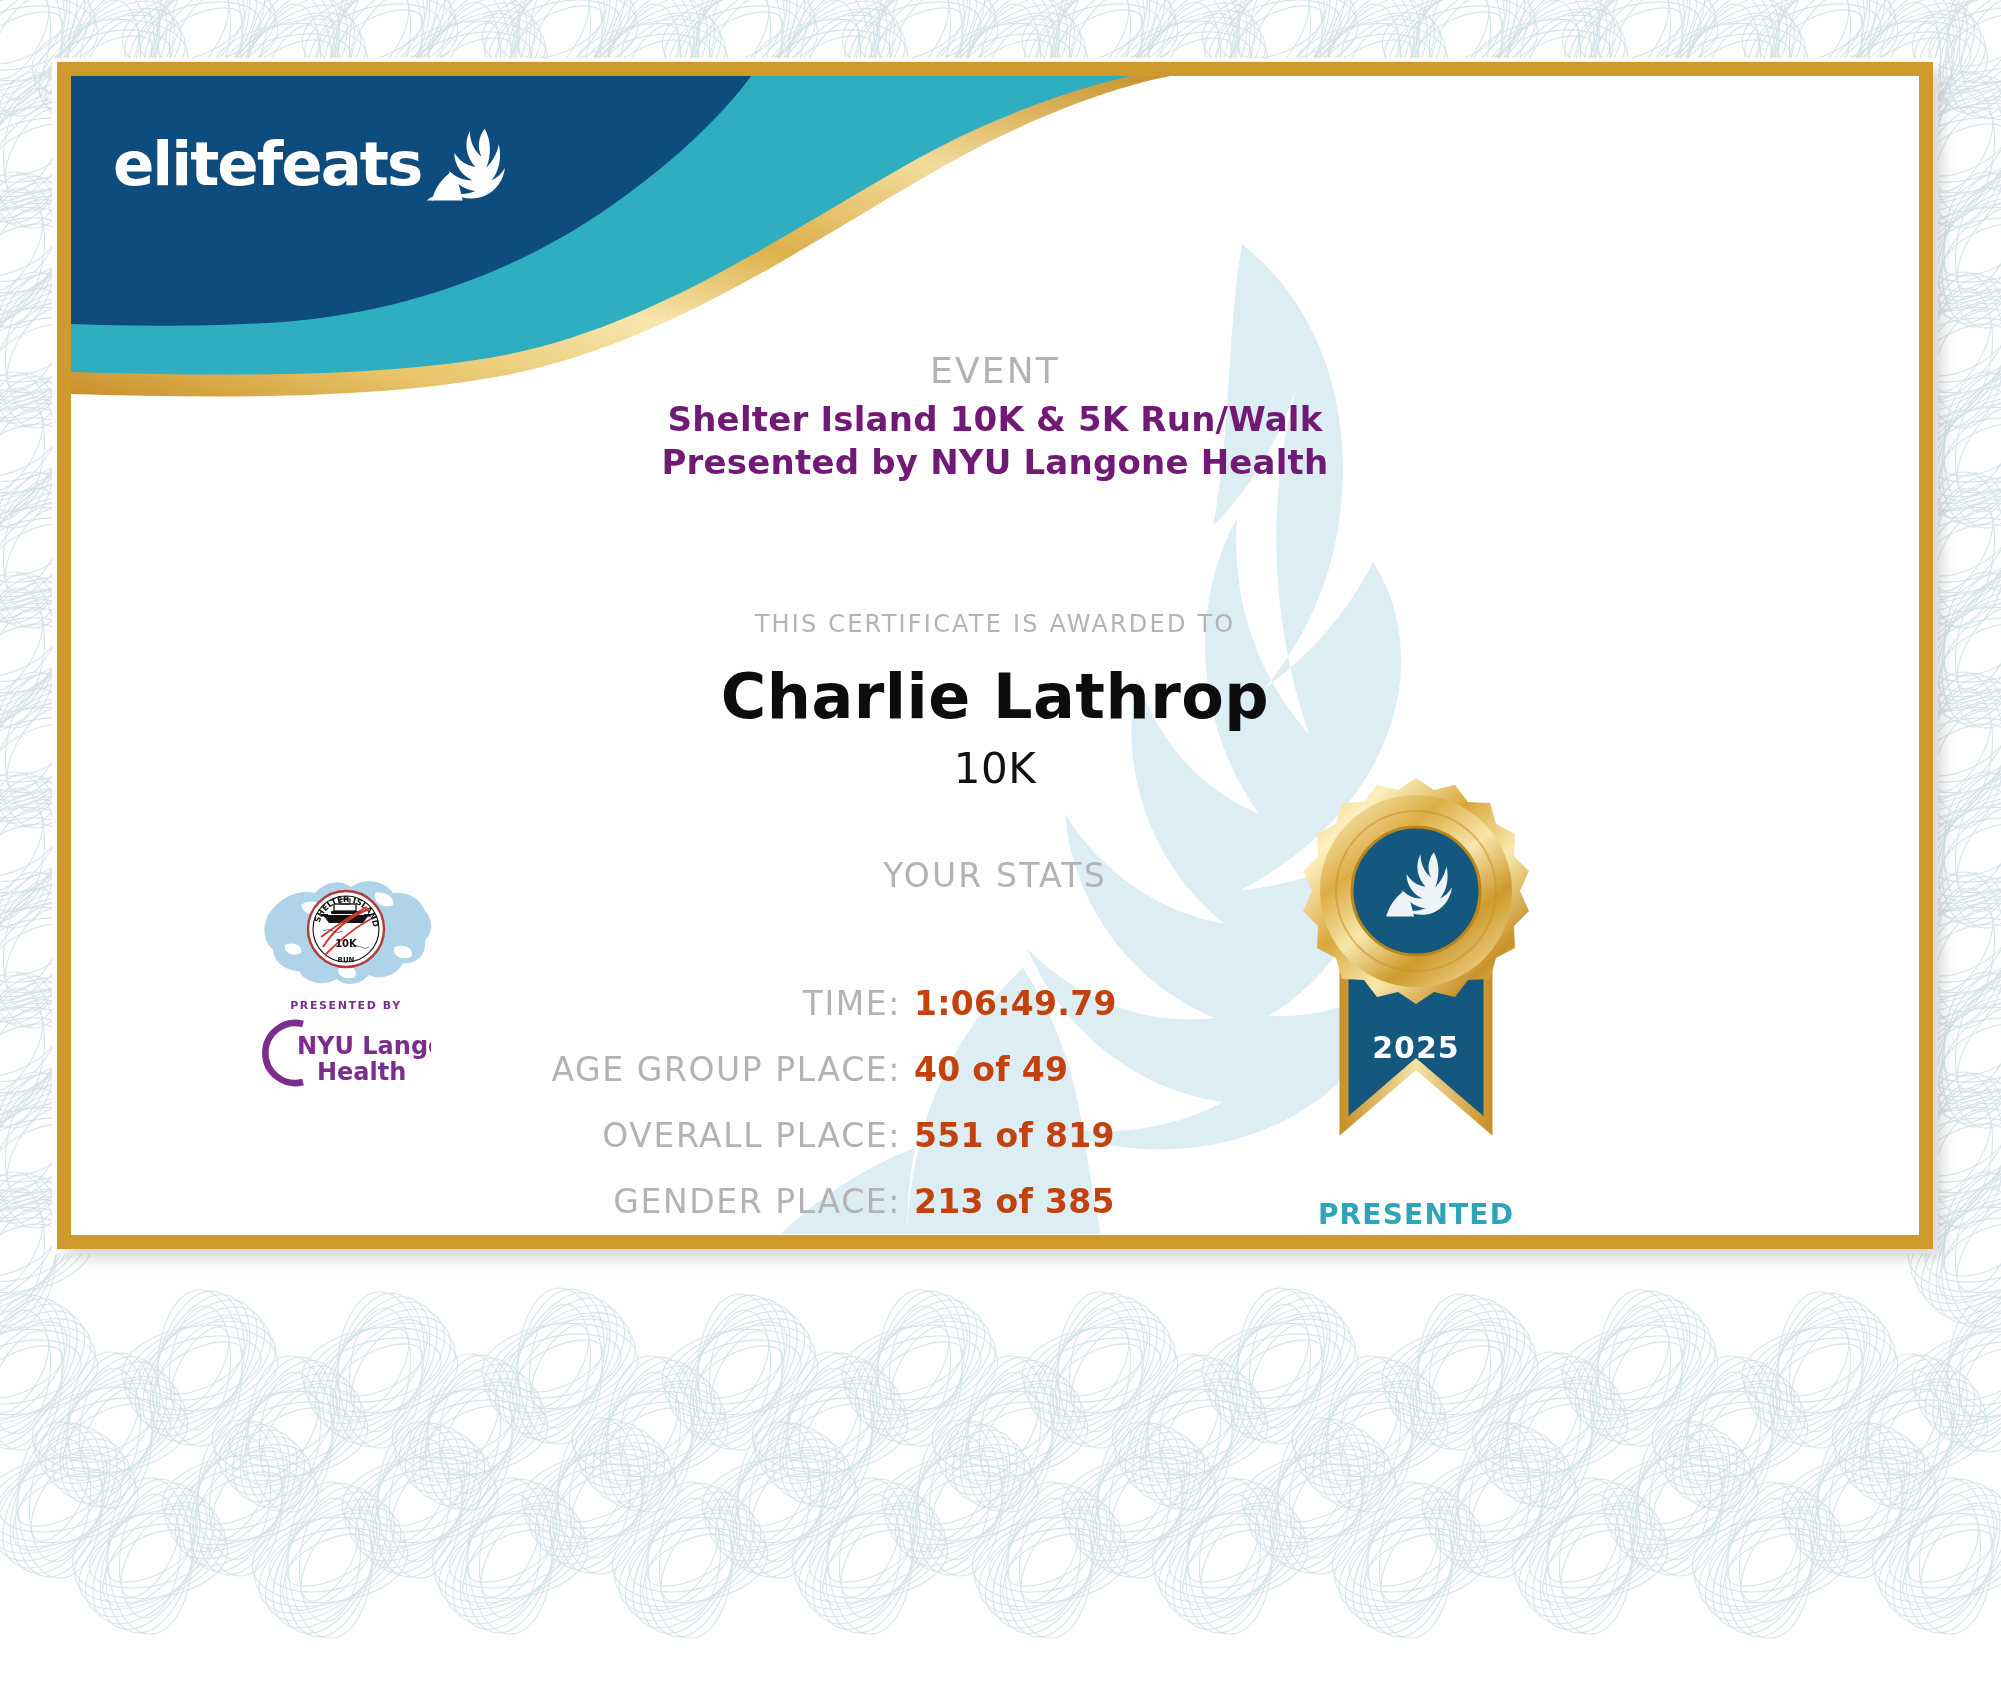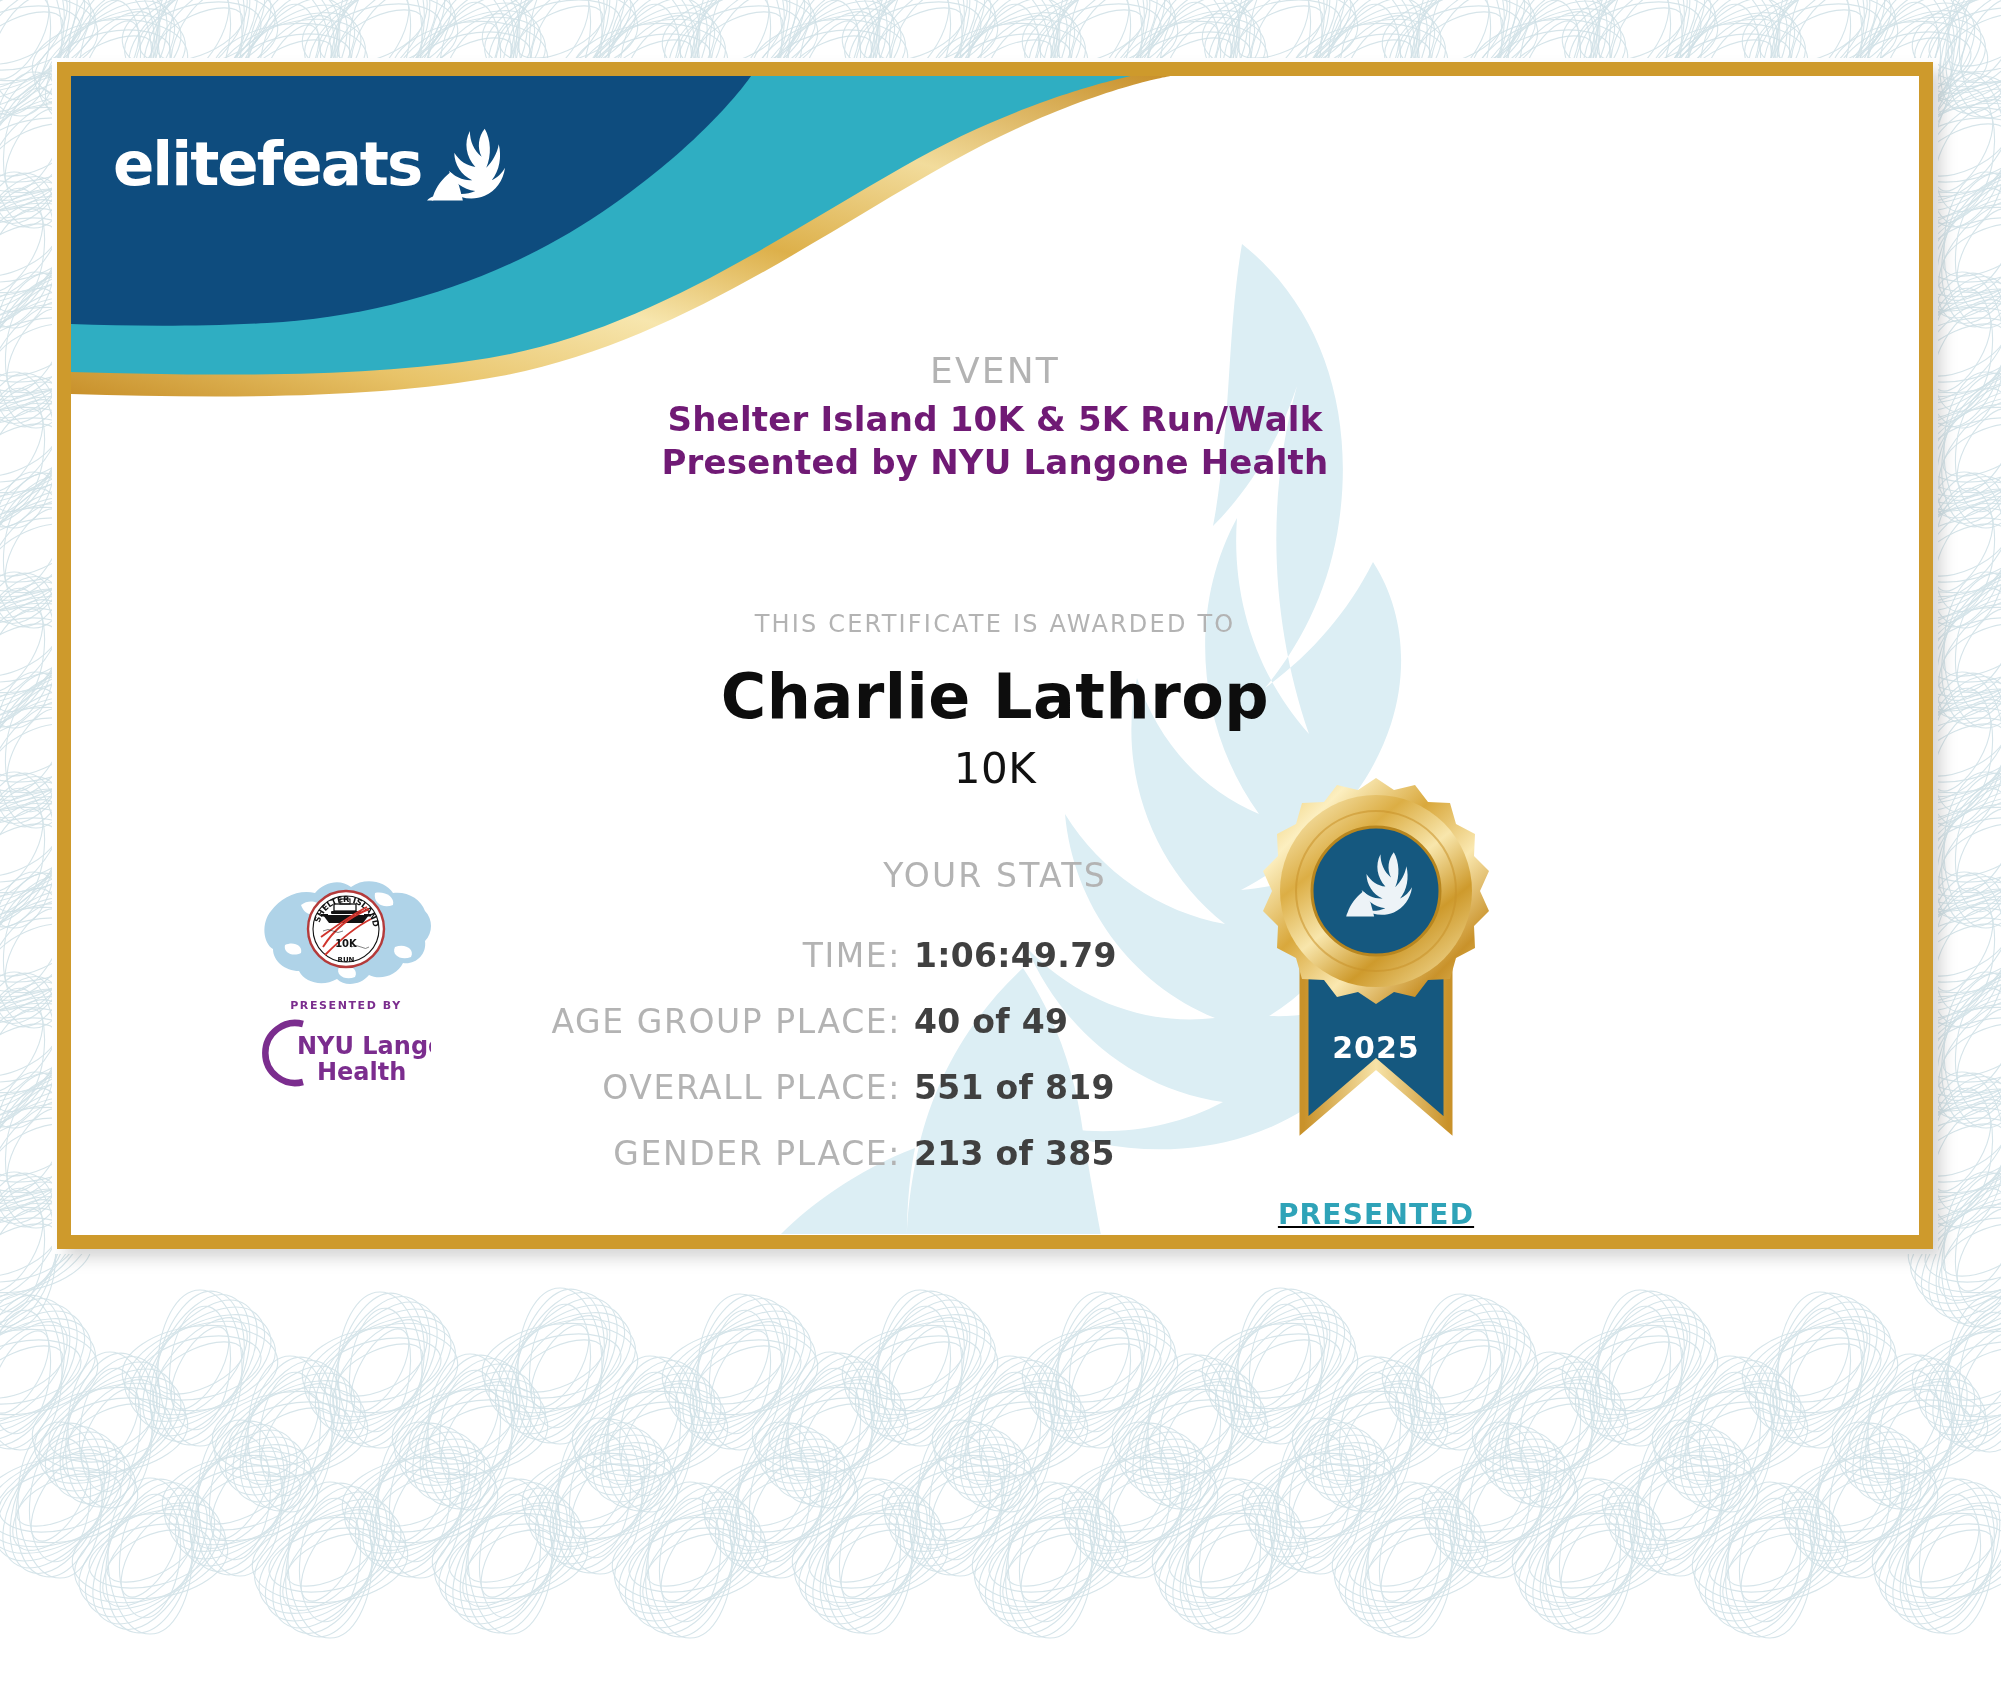--- a/index.html
+++ b/index.html
@@ -159,26 +159,27 @@
     color: #b3b3b3;
     font-family: "DejaVu Sans", sans-serif;
     font-weight: 400;
     font-size: 33px;
     letter-spacing: 1.6px;
     white-space: nowrap;
   }
   .stat-value {
     padding-left: 13px;
     text-align: left;
-    color: #404040;
+    color: #c2410c;
     font-family: "DejaVu Sans", sans-serif;
     font-weight: 700;
     font-size: 33px;
     letter-spacing: 0.3px;
     white-space: nowrap;
+    margin-top: 48px;
   }
 
   
   #sponsors {
     position: absolute;
     left: 145px;
     top: 795px;
     width: 260px;
     text-align: center;
   }
@@ -189,25 +190,24 @@
     font-size: 11px;
     font-weight: 700;
     letter-spacing: 1.6px;
     color: #7B2D8E;
   }
   #nyu-logo { display:block; margin: 4px auto 0; }
 
   
   #medal-block {
     position: absolute;
-    left: 1140px;
+    left: 1180px;
     top: 700px;
     width: 330px;
     text-align: center;
-    text-decoration: underline;
   }
   #medal-svg { display:block; margin: 0 auto; }
   #finisher-cap {
     margin-top: 2px;
     font-family: "DejaVu Sans", sans-serif;
     font-weight: 700;
     font-size: 28px;
     line-height: 1.18;
     letter-spacing: 1.2px;
     color: #2FA3B8;

